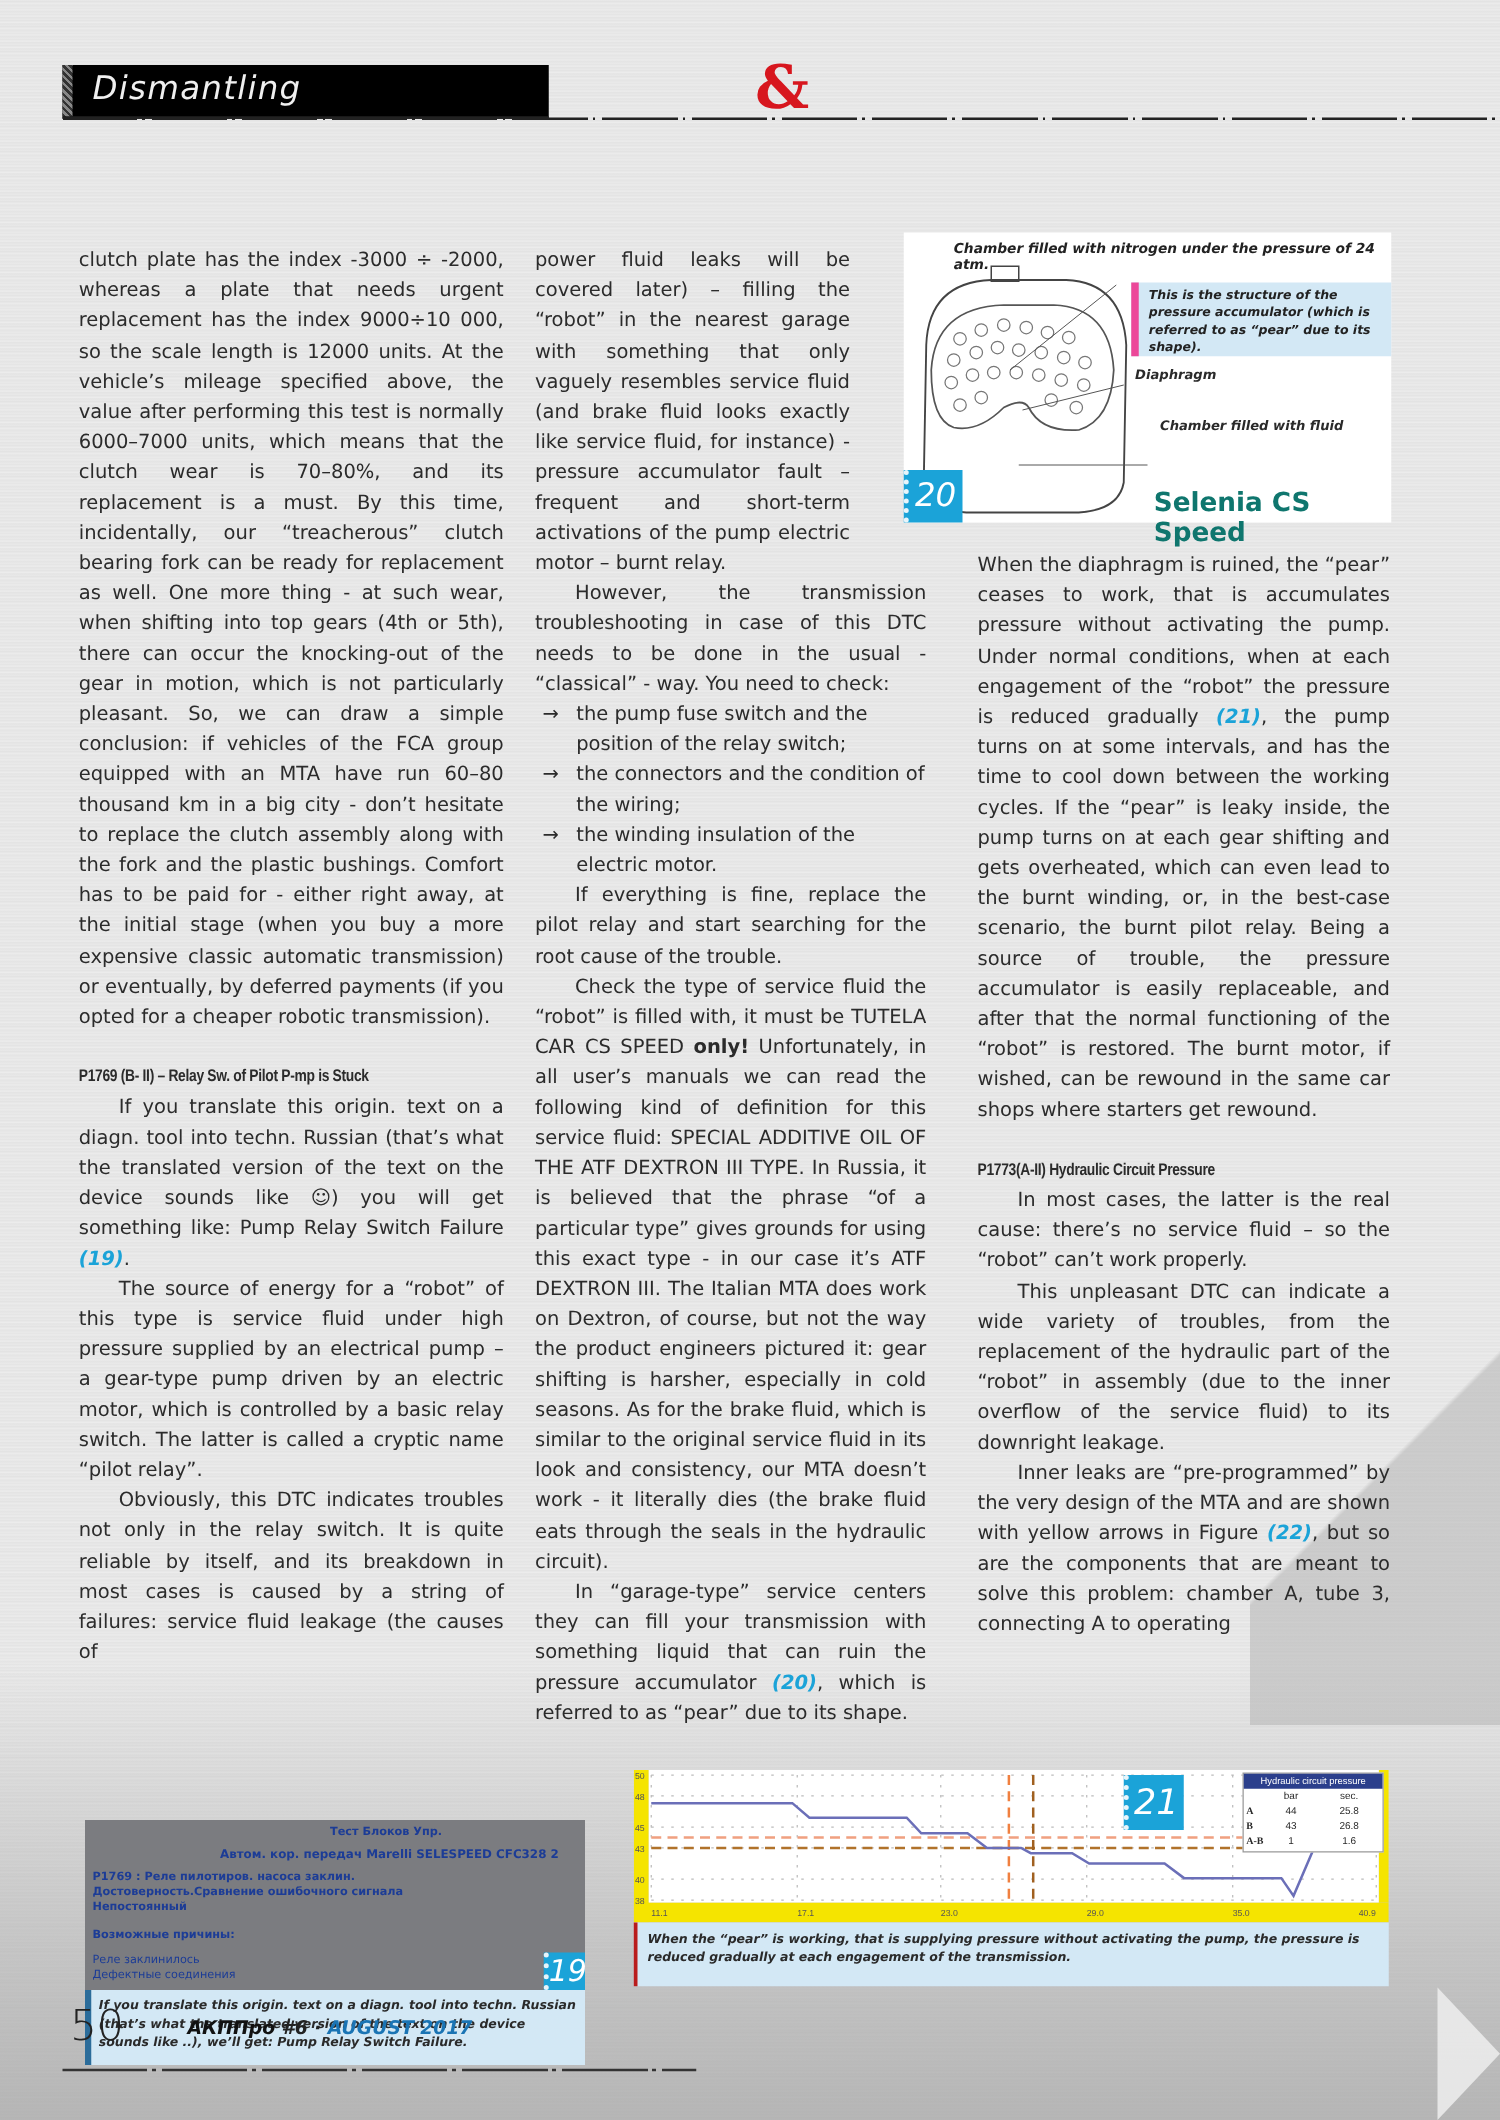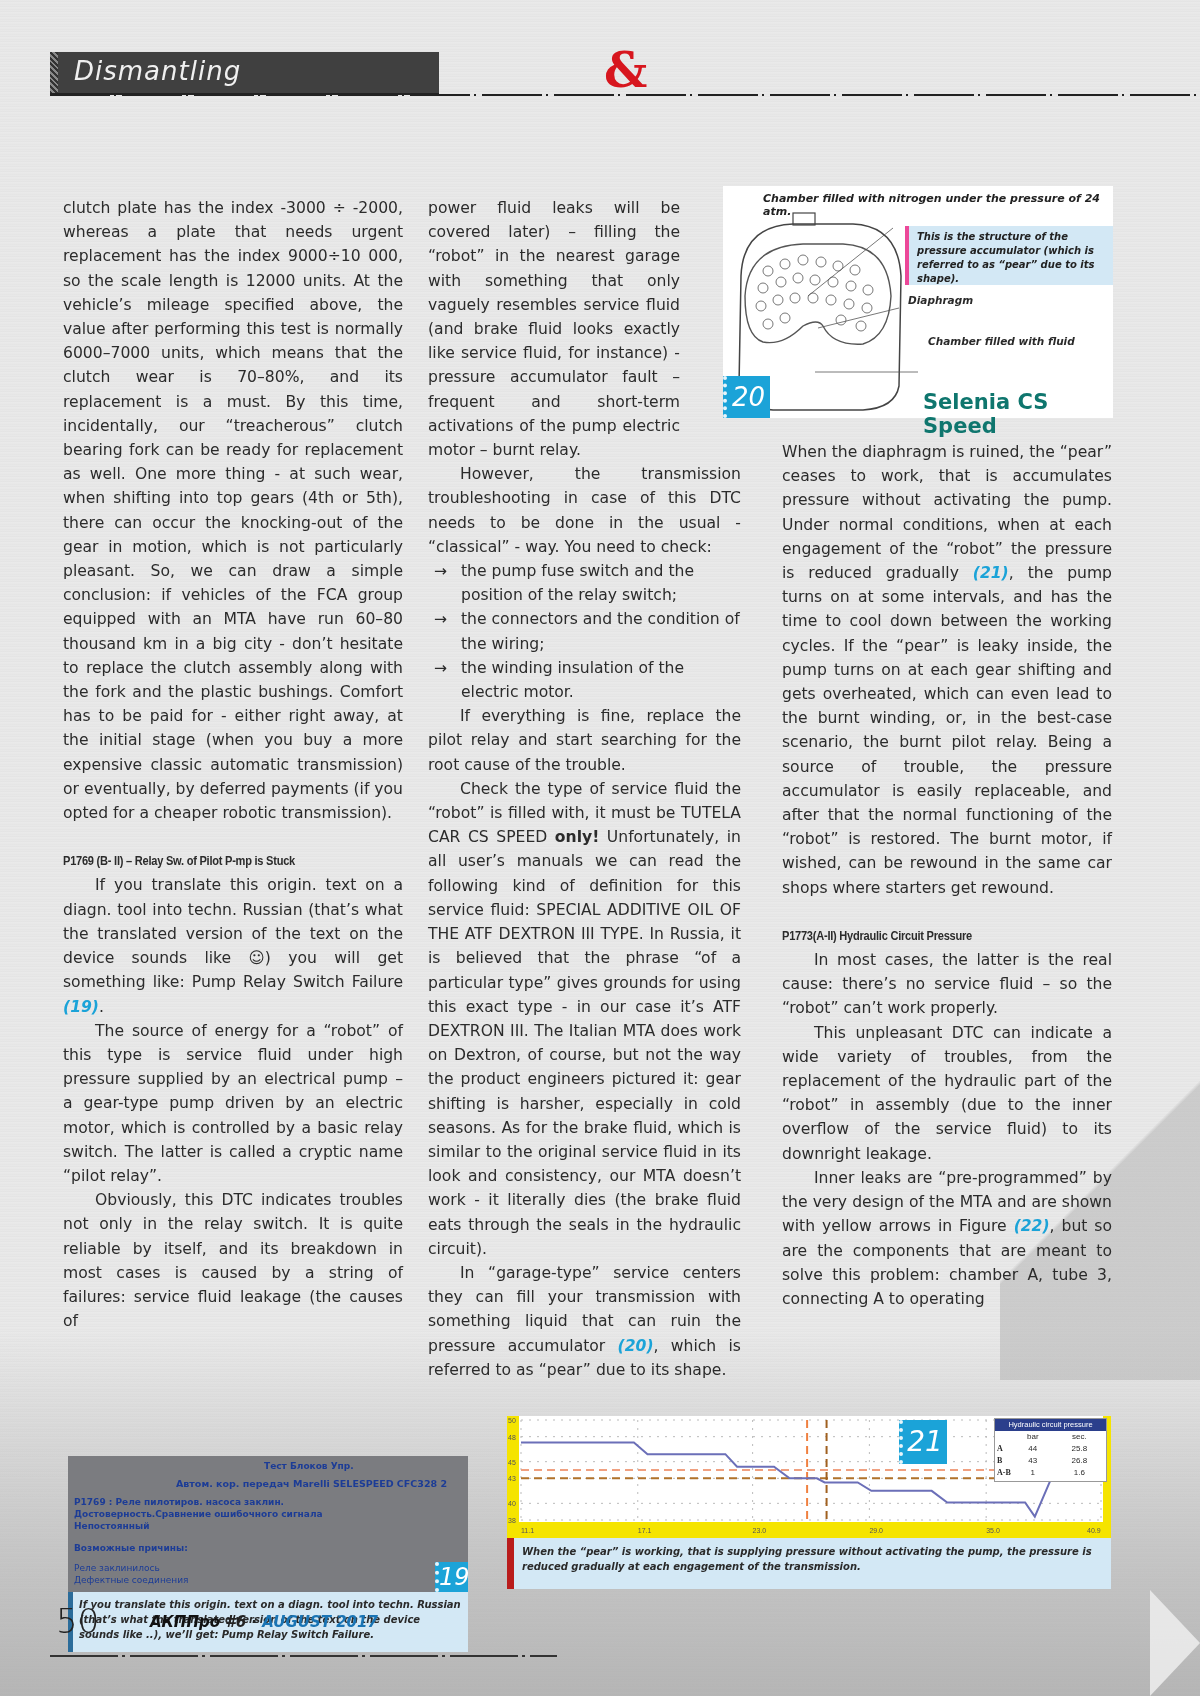--- a/index.html
+++ b/index.html
@@ -20,21 +20,21 @@
     border-left: 50px solid rgba(235,235,235,0.9);
   }
   .bg-diag {
     position: absolute; left: 1000px; top: 1080px; width: 200px; height: 300px;
     background: linear-gradient(135deg, rgba(200,200,200,0) 40%, rgba(180,180,180,0.55) 41%, rgba(180,180,180,0.55) 100%);
   }
 
   
   .section-bar {
     position: absolute; left: 50px; top: 52px; width: 389px; height: 43px;
-    background: #404040; border-bottom: 2px solid #222;
+    background: #000000; border-bottom: 2px solid #222;
   }
   .section-bar .hatch {
     position: absolute; left: 0; top: 0; width: 8px; height: 100%;
     background: repeating-linear-gradient(45deg, #333 0 2px, #888 2px 4px);
   }
   .section-title {
     position: absolute; left: 24px; top: 4px;
     font-family: "DejaVu Sans", sans-serif; font-style: italic; font-size: 26px;
     color: #f0f0f0; letter-spacing: 1px;
   }
@@ -69,21 +69,21 @@
   
   .fig20 {
     position: absolute; left: 723px; top: 186px; width: 390px; height: 232px;
     background: #fff;
   }
   .fig20 .cap-top {
     position: absolute; left: 40px; top: 6px; font-size: 11px; font-style: italic; font-weight: bold; color: #222;
   }
   .fig20 .note {
     position: absolute; left: 182px; top: 40px; width: 208px; height: 59px;
-    background: #d3e8f5; border-left: 4px solid #ec4899;
+    background: #d3e8f5; border-left: 6px solid #ec4899;
     font-size: 10px; font-style: italic; font-weight: bold; padding: 4px 8px; line-height: 14px; color: #222;
   }
   .fig20 .lbl-diaphragm { position: absolute; left: 185px; top: 108px; font-size: 10.5px; font-style: italic; font-weight: bold; }
   .fig20 .lbl-fluid { position: absolute; left: 205px; top: 149px; font-size: 10.5px; font-style: italic; font-weight: bold; }
   .fig20 .brand { position: absolute; left: 200px; top: 204px; font-size: 21px; font-weight: bold; color: #0f766e; font-family: "DejaVu Sans", sans-serif; }
   .fig-num {
     position: absolute; background: #1ba3d8; color: #fff; font-style: italic;
     font-family: "DejaVu Sans", sans-serif; text-align: center; border-left: 4px dotted #e7f5fb;
   }
   .fig20 .fig-num { left: 0; top: 190px; width: 47px; height: 42px; font-size: 26px; line-height: 42px; }
@@ -103,21 +103,21 @@
   .fig19 .caption {
     position: absolute; left: 0; top: 136px; width: 400px; height: 60px; background: #d3e8f5;
     border-left: 5px solid #2b6c9a; font-size: 10px; font-style: italic; font-weight: bold; padding: 5px 6px; line-height: 15px;
   }
 
   
   .fig21 { position: absolute; left: 507px; top: 1416px; width: 604px; height: 173px; }
   .fig21 svg { position: absolute; left: 0; top: 0; }
   .fig21 .caption {
     position: absolute; left: 0; top: 122px; width: 604px; height: 51px; background: #d3e8f5;
-    border-left: 7px solid #b91c1c; font-size: 10px; font-style: italic; font-weight: bold; padding: 6px 8px; line-height: 15px;
+    border-left: 3px solid #b91c1c; font-size: 10px; font-style: italic; font-weight: bold; padding: 6px 8px; line-height: 15px;
   }
   .fig21 .fig-num { left: 392px; top: 4px; width: 48px; height: 44px; font-size: 28px; line-height: 44px; }
   .legend-box {
     position: absolute; left: 487px; top: 2px; width: 113px; height: 64px; background: #fff; border: 1px solid #999;
     font-size: 8px; font-family: "Liberation Sans", sans-serif;
   }
   .legend-box .lh { background: #2b3f8c; color: #fff; text-align: center; height: 12px; line-height: 12px; font-size: 7.5px; }
   .legend-box table { width: 100%; border-collapse: collapse; }
   .legend-box td { text-align: center; height: 12px; line-height: 12px; padding: 0; }
   .legend-box td.k { font-weight: bold; text-align: left; padding-left: 2px; font-family: "Liberation Serif", serif; width: 18px; }

